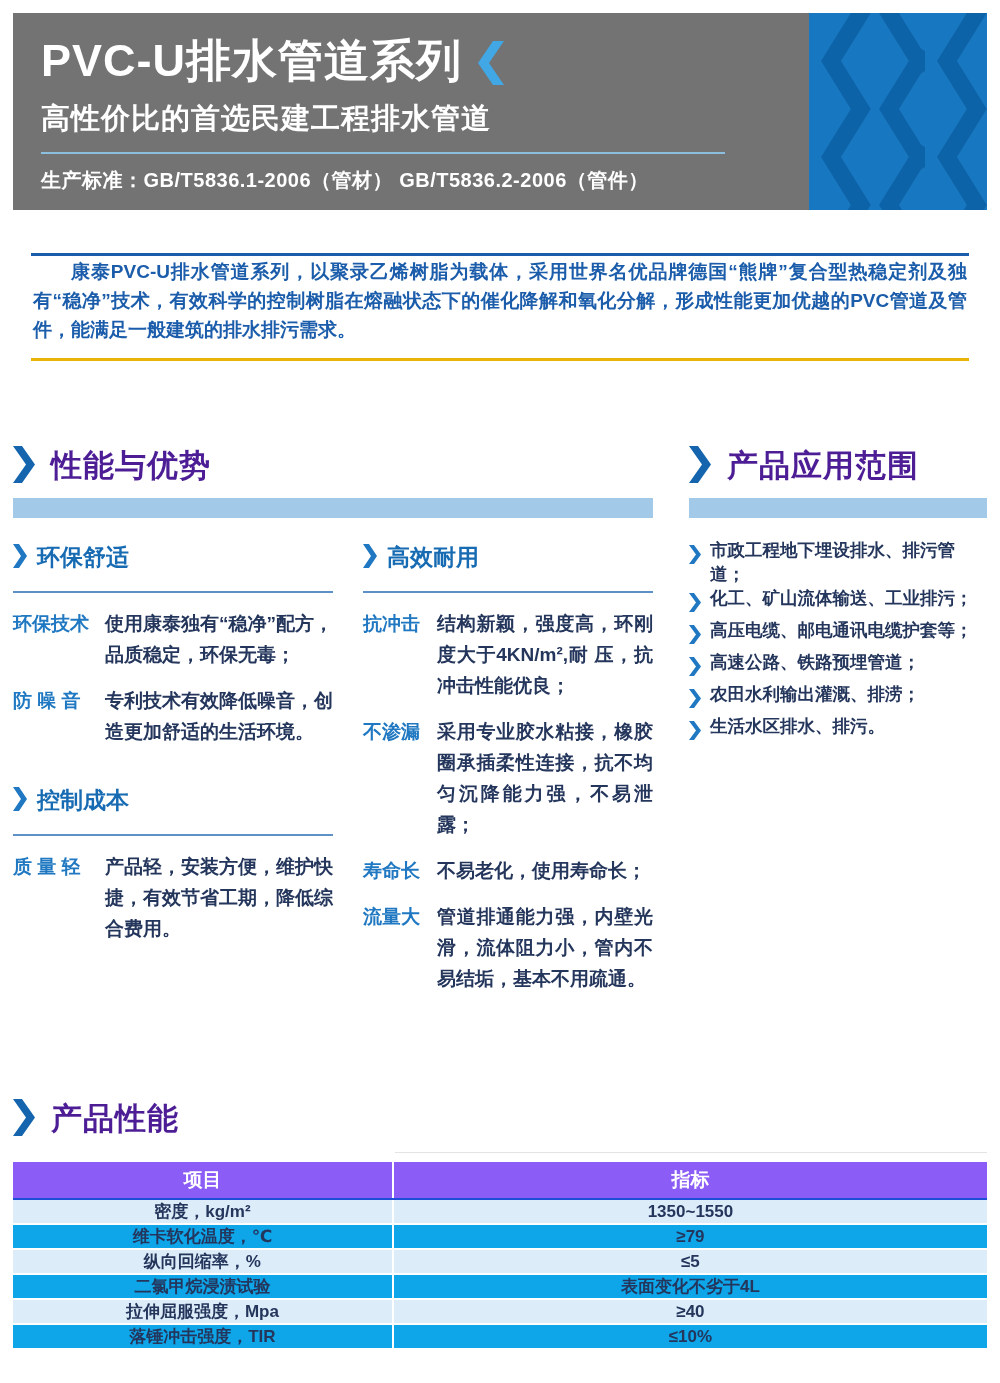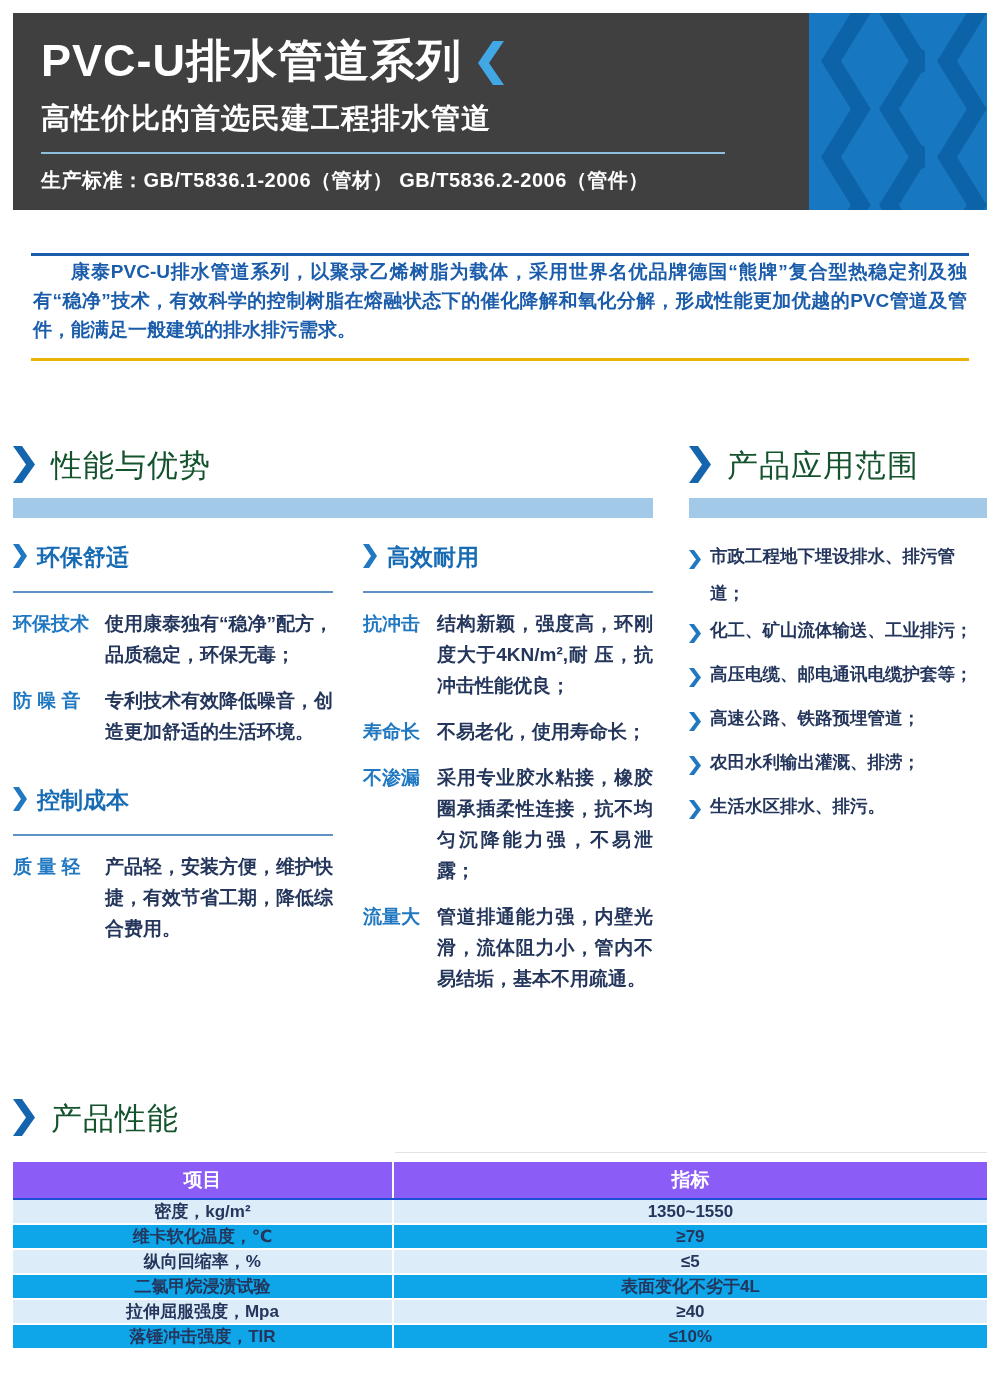--- a/index.html
+++ b/index.html
@@ -1,37 +1,37 @@
 <!DOCTYPE html>
 <html><head>
 <meta charset="utf-8">
 <style>
   * { box-sizing: border-box; margin: 0; padding: 0; }
   html,body { background:#fff; }
   body { font-family: "Liberation Sans", "DejaVu Sans", sans-serif; }
   .page { position:relative; width:1000px; height:1383px; background:#fff; margin:0 auto; overflow:hidden; }
 
   
-  .banner { position:relative; margin:13px 13px 0; height:197px; background:#404040; overflow:hidden; }
+  .banner { position:relative; margin:13px 13px 0; height:197px; background:#737373; overflow:hidden; }
   .banner-pattern { position:absolute; top:0; right:0; width:178px; height:100%; }
   .banner-inner { position:relative; padding:18px 0 0 28px; color:#fff; z-index:2; }
   .banner-title-row { display:flex; align-items:center; gap:16px; }
   .banner-title { font-size:45px; font-weight:bold; letter-spacing:1px; }
   .title-mark { display:inline-flex; margin-top:4px; }
   .banner-subtitle { font-size:29px; font-weight:bold; margin-top:8px; letter-spacing:1px; }
   .banner-line { width:684px; border-top:2px solid #8cbede; margin:13px 0 13px; }
   .banner-standard { font-size:20px; font-weight:bold; letter-spacing:0.5px; }
 
   
   .intro { margin:43px 31px 0; border-top:3px solid #1a5caa; border-bottom:3px solid #eab308; padding:1px 2px 14px; }
   .intro p { color:#1b5dab; font-size:19px; line-height:29px; font-weight:bold; text-align:justify; text-indent:2em; }
 
   
   .h2-row { display:flex; align-items:center; gap:16px; }
-  .h2-text { color:#14532d; font-size:31px; font-weight:normal; letter-spacing:1px; }
+  .h2-text { color:#4c1d95; font-size:31px; font-weight:bold; letter-spacing:1px; }
   .bluebar { height:20px; background:#a2c9e7; margin-top:11px; }
 
   
   .main-cols { display:flex; margin:84px 13px 0; }
   .col-left { width:640px; }
   .col-right { width:298px; margin-left:36px; }
 
   .left-grid { display:flex; margin-top:24px; }
   .subcol-a { width:320px; margin-right:30px; }
   .subcol-b { flex:1; }
@@ -40,21 +40,21 @@
   .h3-text { color:#176bb3; font-size:23px; font-weight:bold; }
   .h3-gap { margin-top:38px; }
 
   .feature { display:flex; margin-top:15px; font-size:19px; line-height:31px; font-weight:bold; }
   .feature .flabel { color:#1f78c1; flex:none; }
   .subcol-a .flabel { width:92px; }
   .subcol-b .flabel { width:74px; }
   .feature .fdesc { color:#24365c; text-align:justify; flex:1; }
 
   .app-list { margin-top:20px; }
-  .app-item { display:flex; align-items:flex-start; gap:9px; font-size:17.5px; line-height:37px; font-weight:bold; color:#24365c; }
+  .app-item { display:flex; align-items:flex-start; gap:9px; font-size:17.5px; line-height:24px; font-weight:bold; color:#24365c; }
   .app-item .chev { flex:none; margin-top:7px; }
 
   
   .performance { margin:104px 13px 0; }
   .perf-rule { border-top:1px solid #e3e3e3; margin:12px 0 9px 382px; }
   table.perf { width:100%; border-collapse:collapse; table-layout:fixed; }
   table.perf col.c1 { width:39%; }
   table.perf th { background:#8b5cf6; color:#fff; font-size:19px; font-weight:bold; height:37px; border-bottom:2px solid #1d4ed8; }
   table.perf th:first-child, table.perf td:first-child { border-right:2px solid #fff; }
   table.perf td { height:25px; text-align:center; color:#24365c; font-weight:bold; font-size:17px; border-bottom:2px solid #fff; }
@@ -151,26 +151,26 @@
                   <polygon points="0,0 6,0 14,12 6,24 0,24 8,12" fill="#1f78c1"></polygon>
                 </svg>
             </span>
             <span class="h3-text">高效耐用</span>
           </div>
           <div class="feature">
             <span class="flabel">抗冲击</span>
             <span class="fdesc">结构新颖，强度高，环刚度大于4KN/m²,耐 压，抗冲击性能优良；</span>
           </div>
           <div class="feature">
+            <span class="flabel">不渗漏</span>
+            <span class="fdesc">采用专业胶水粘接，橡胶圈承插柔性连接，抗不均匀沉降能力强，不易泄露；</span>
+          </div>
+          <div class="feature">
             <span class="flabel">寿命长</span>
             <span class="fdesc">不易老化，使用寿命长；</span>
-          </div>
-          <div class="feature">
-            <span class="flabel">不渗漏</span>
-            <span class="fdesc">采用专业胶水粘接，橡胶圈承插柔性连接，抗不均匀沉降能力强，不易泄露；</span>
           </div>
           <div class="feature">
             <span class="flabel">流量大</span>
             <span class="fdesc">管道排通能力强，内壁光滑，流体阻力小，管内不易结垢，基本不用疏通。</span>
           </div>
         </div>
       </div>
     </div>
 
     <div class="col-right">

